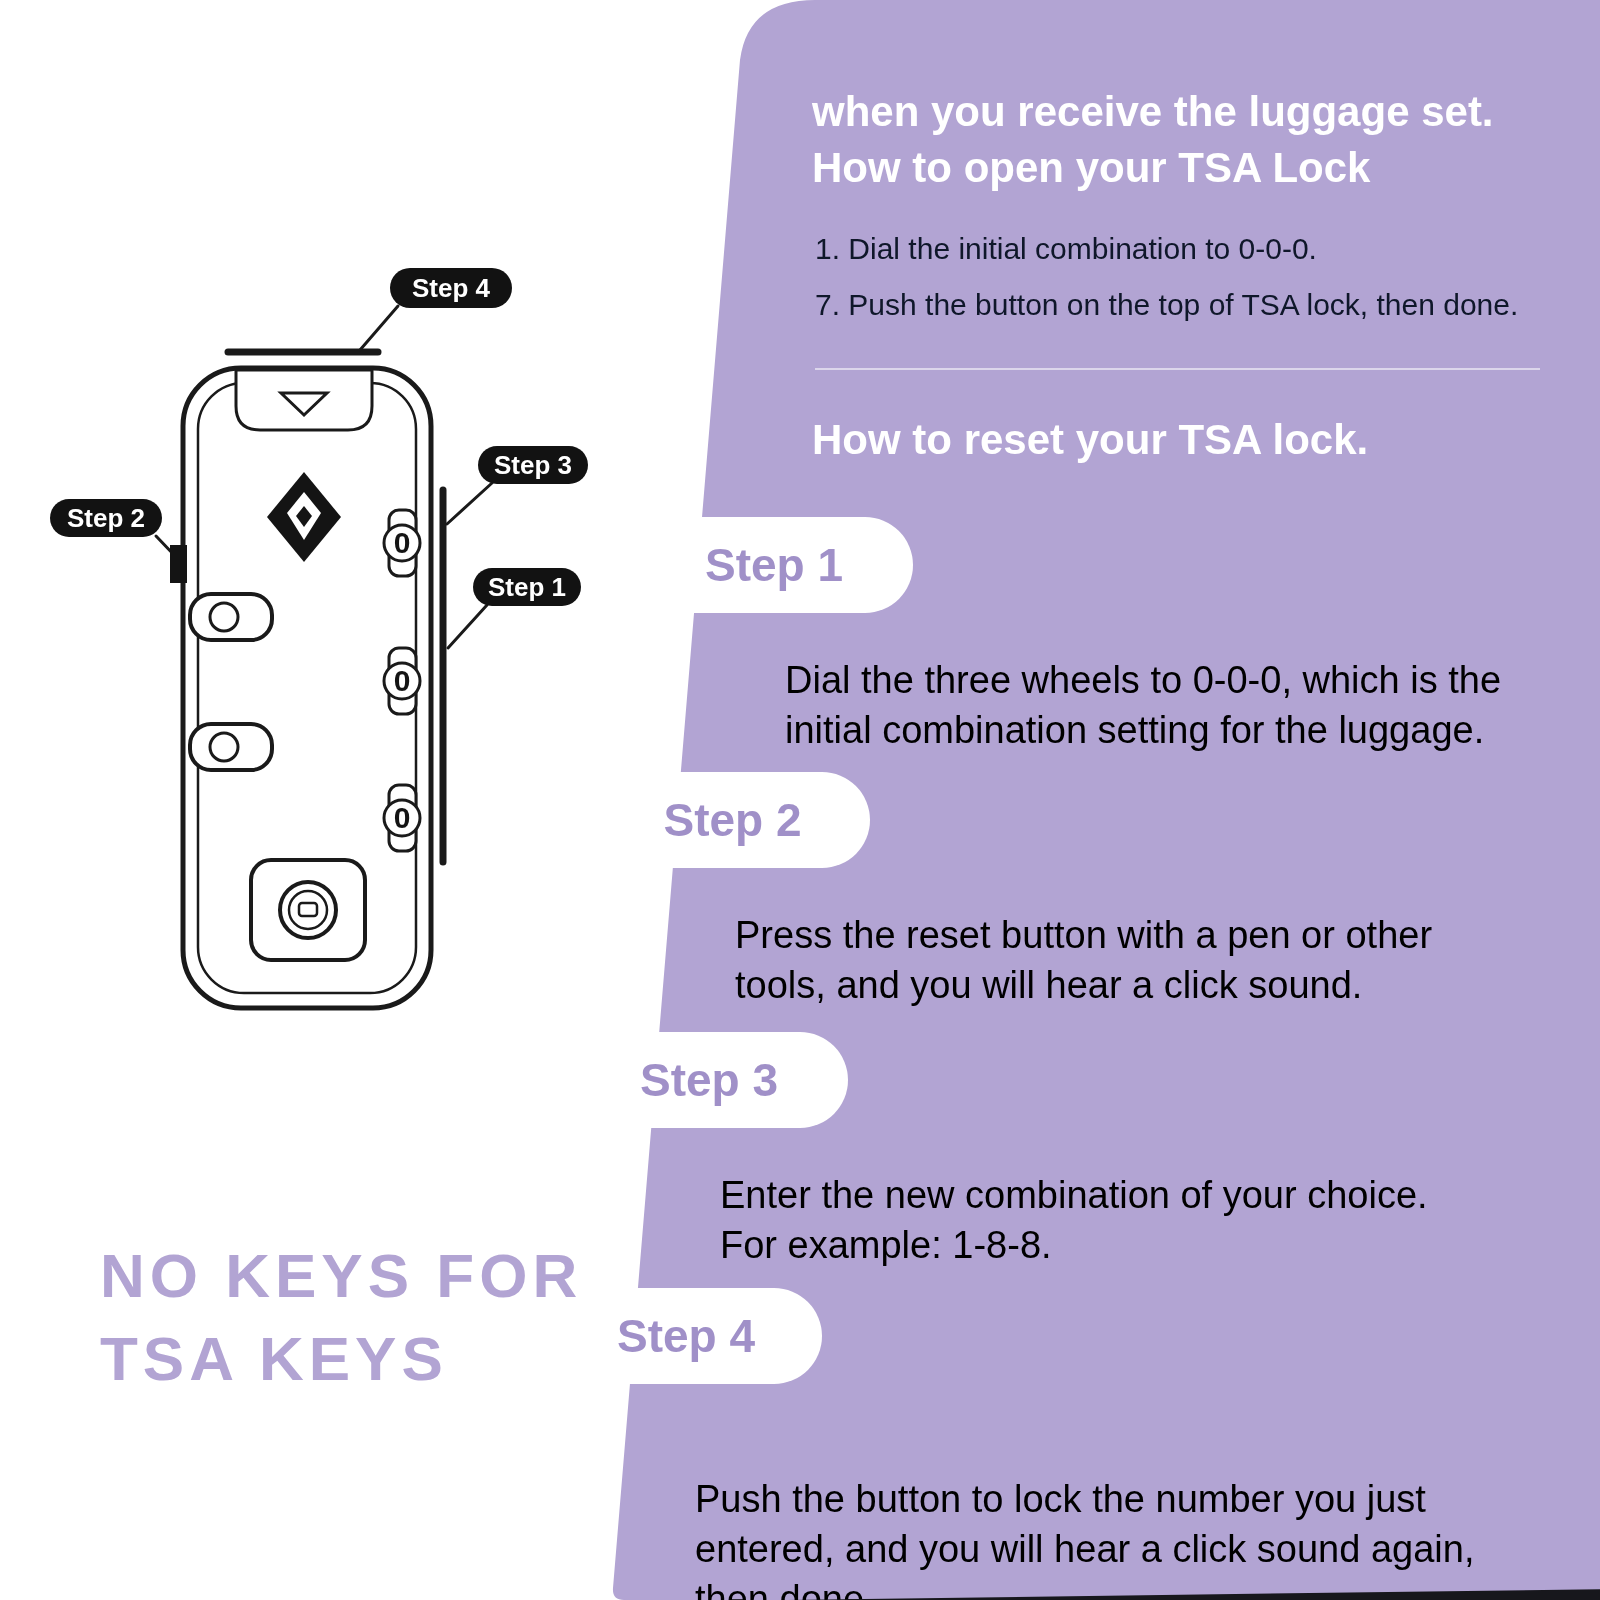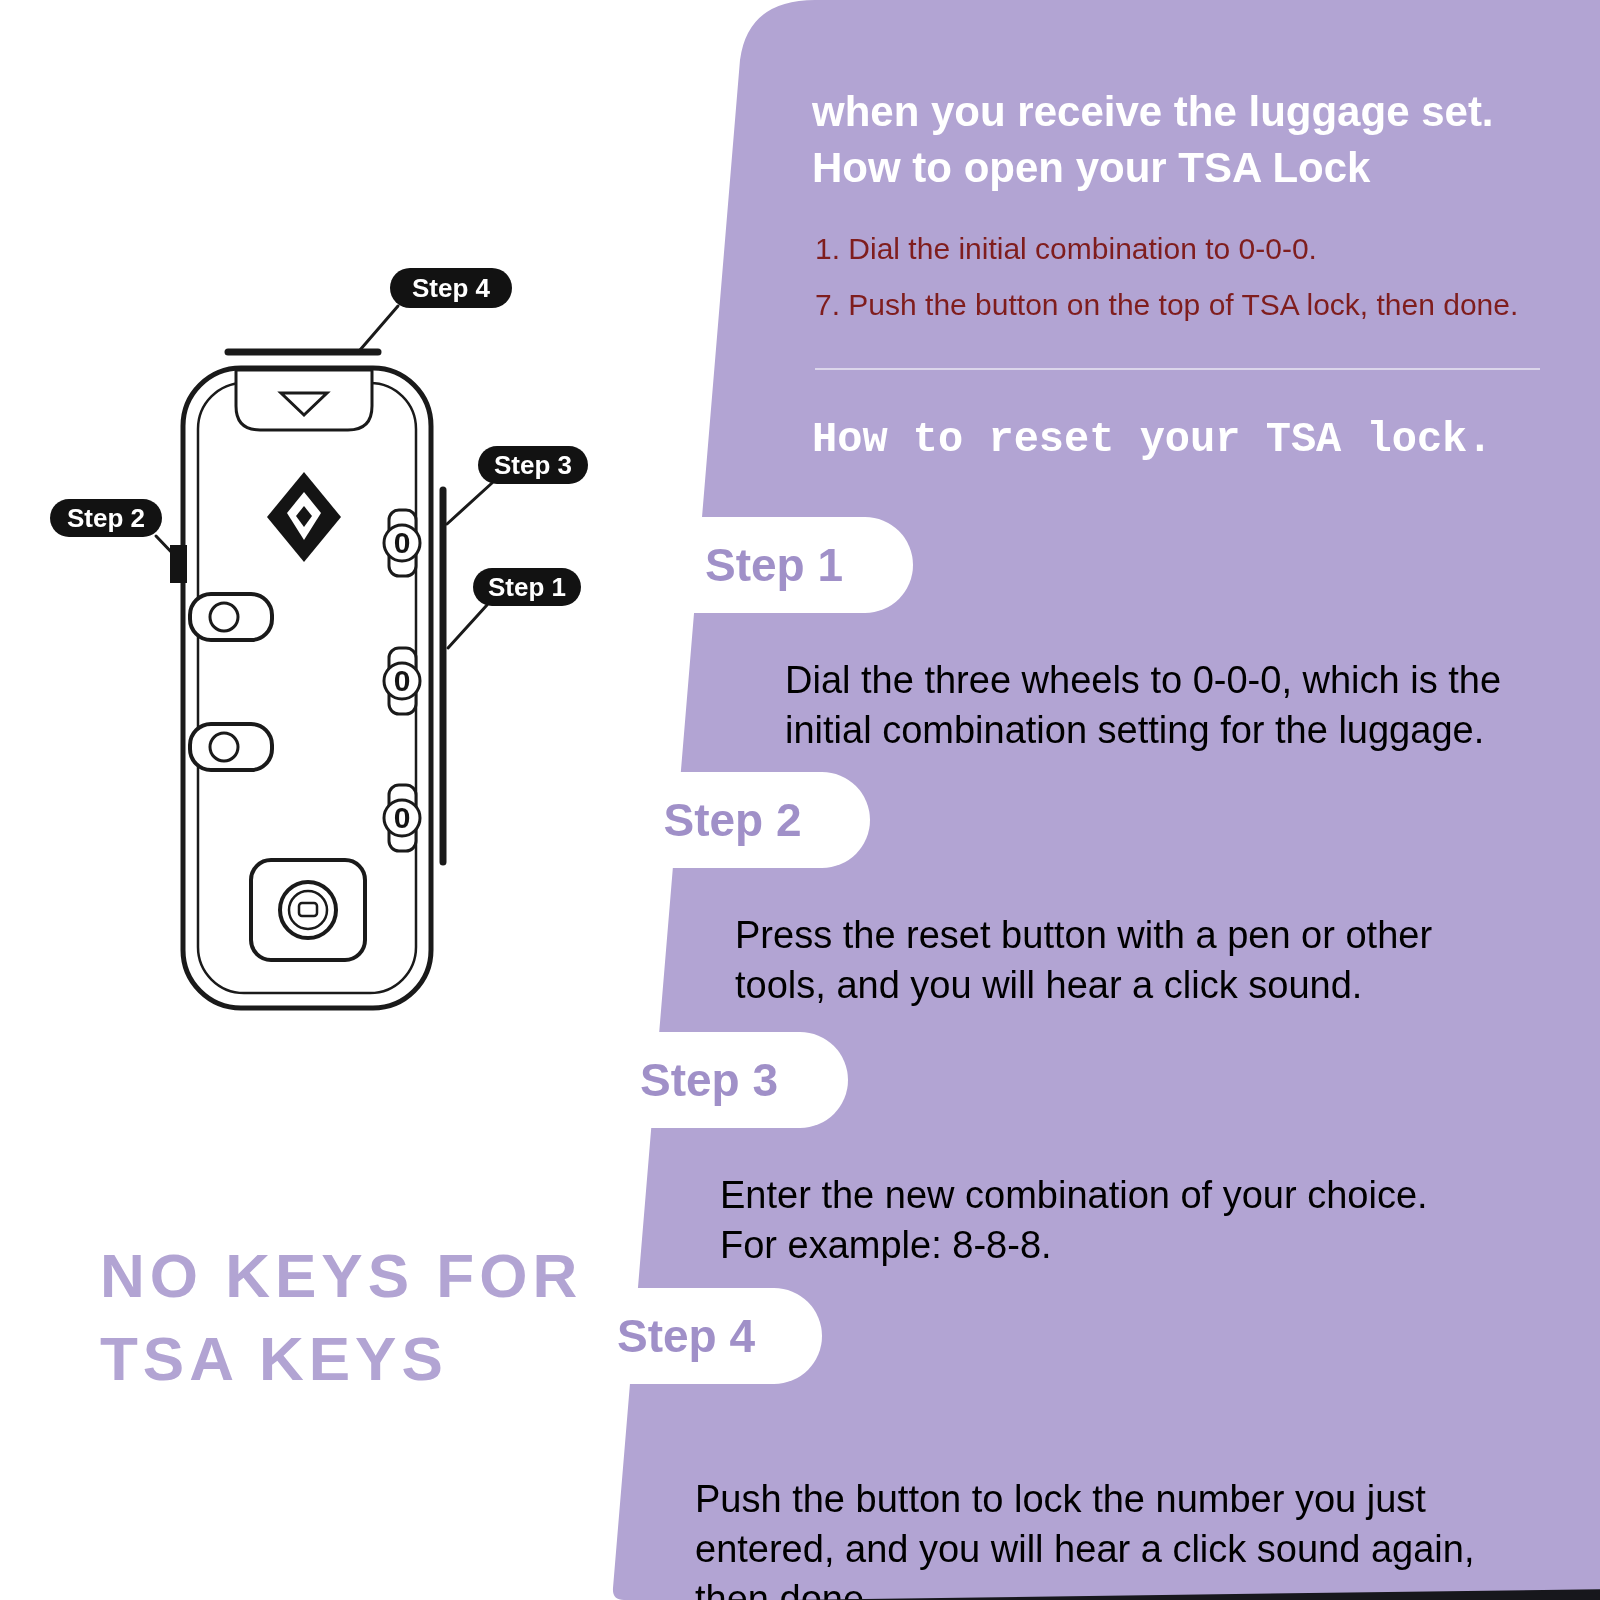--- a/index.html
+++ b/index.html
@@ -5,24 +5,24 @@
   html,body{margin:0;padding:0;background:#ffffff;}
   .canvas{
     position:relative;width:1600px;height:1600px;background:#ffffff;overflow:hidden;
     font-family:"Liberation Sans",sans-serif;
   }
   svg{display:block;}
   .bg-svg,.lock-svg{position:absolute;left:0;top:0;width:1600px;height:1600px;}
 
   
   .open-title{position:absolute;left:812px;top:84px;color:#ffffff;font-size:42px;font-weight:bold;line-height:1.34;}
-  .open-instr{position:absolute;left:815px;top:230px;color:#7f1d1d;font-size:30px;line-height:1.25;}
+  .open-instr{position:absolute;left:815px;top:230px;color:#0f172a;font-size:30px;line-height:1.25;}
   .open-instr .instr-line{margin-bottom:18px;}
   .divider{position:absolute;left:815px;top:368px;width:725px;height:2px;background:rgba(255,255,255,0.55);}
-  .reset-title{position:absolute;left:812px;top:416px;color:#ffffff;font-size:42px;font-weight:bold;font-family:Liberation Mono, monospace;}
+  .reset-title{position:absolute;left:812px;top:416px;color:#ffffff;font-size:42px;font-weight:bold;}
 
   .step-tab{
     position:absolute;height:96px;background:#ffffff;border-radius:0 58px 58px 0;
     display:flex;align-items:center;justify-content:center;
     color:#a090c8;font-size:46px;font-weight:bold;padding-left:40px;box-sizing:border-box;
   }
   #tab1{left:595px;top:517px;width:318px;}
   #tab2{left:555px;top:772px;width:315px;}
   #tab3{left:530px;top:1032px;width:318px;}
   #tab4{left:510px;top:1288px;width:312px;}
@@ -144,21 +144,21 @@
 
   <div class="step-tab" id="tab2">
       <span>Step 2</span>
     </div>
   <div class="step-body" id="body2">Press the reset button with a pen or other tools, and you will hear a click sound.</div>
 
   <div class="step-tab" id="tab3">
       <span>Step 3</span>
     </div>
   <div class="step-body" id="body3">Enter the new combination of your choice.
-For example: 8-8-8.</div>
+For example: 1-8-8.</div>
 
   <div class="step-tab" id="tab4">
       <span>Step 4</span>
     </div>
   <div class="step-body" id="body4">Push the button to lock the number you just entered, and you will hear a click sound again, then done.</div>
 
   <div class="tagline">
     <div>NO KEYS FOR</div>
     <div>TSA KEYS</div>
   </div>

